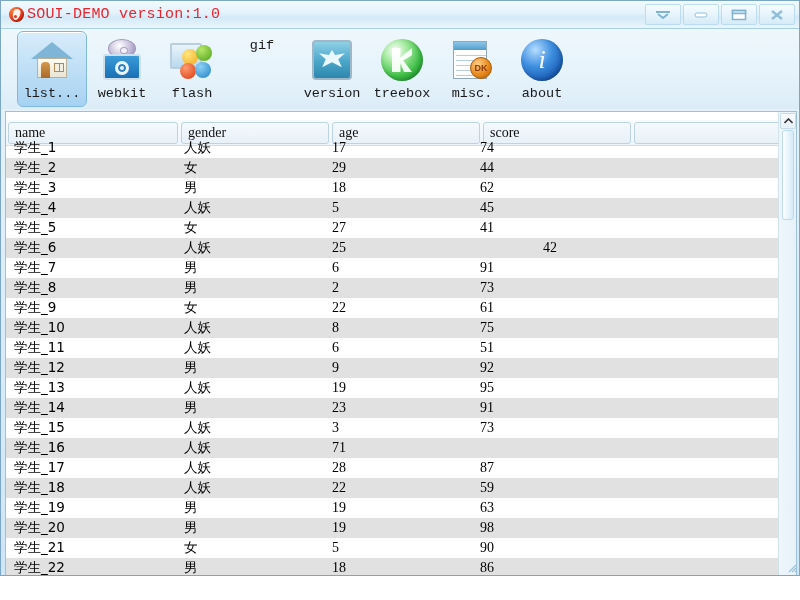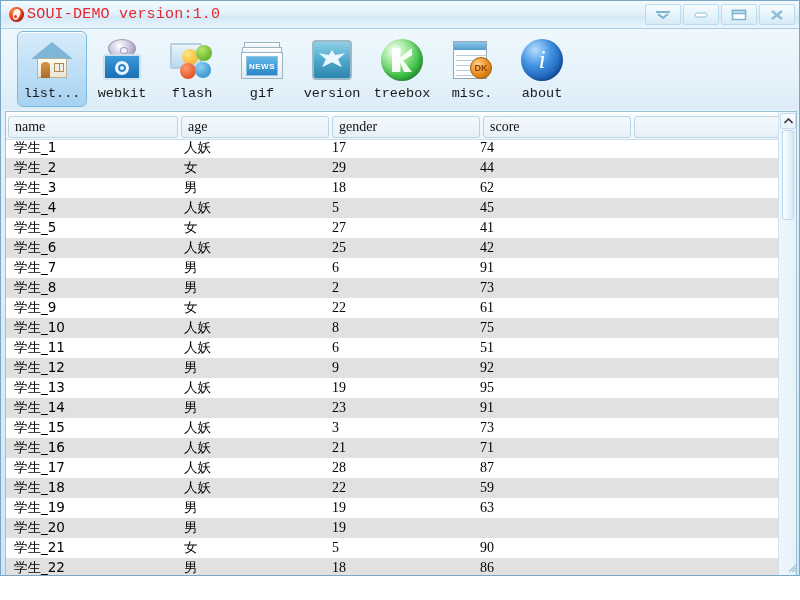--- a/index.html
+++ b/index.html
@@ -216,21 +216,21 @@
 
   
   .listwrap {
     position: absolute; left: 4px; top: 110px;
     width: 792px; height: 486px;
     background: #ffffff;
     border: 1px solid #9dc2d8;
     overflow: hidden;
   }
   .hdrrow {
-    position: absolute; left: 0; top: 2px; width: 100%; height: 26px;
+    position: absolute; left: 0; top: 8px; width: 100%; height: 26px;
     background: linear-gradient(180deg,#f7fbfe 0%, #eef5fb 100%);
     display: flex; align-items: center;
     border-bottom: 1px solid #cfdee9;
     padding-left: 2px;
   }
   .hcell {
     height: 22px;
     margin-right: 3px;
     border: 1px solid #bcd3e2;
     border-radius: 3px;
@@ -341,28 +341,20 @@
         <span class="flash-mon"></span>
         <span class="ball y"></span>
           <span class="ball g"></span>
         <span class="ball r"></span>
           <span class="ball b"></span>
       </span>
       <span class="tb-label">flash</span>
     </div>
 
     <div class="tb-item">
-      <span class="tb-ico">
-        <span class="paper" style="left:6px;top:6px;width:36px;height:8px;"></span>
-        <span class="paper" style="left:4px;top:11px;width:40px;height:8px;"></span>
-        <span class="paper" style="left:3px;top:16px;width:42px;height:27px;"></span>
-        <span class="news-box">
-          <span class="news-text">NEWS</span>
-        </span>
-      </span>
       <span class="tb-label">gif</span>
     </div>
 
     <div class="tb-item">
       <span class="tb-ico">
         <span class="sq-ico"></span>
           <span class="bird"></span>
       </span>
       <span class="tb-label">version</span>
     </div>
@@ -396,22 +388,22 @@
       </span>
       <span class="tb-label">about</span>
     </div>
 
   </div>
 
   <div class="listwrap">
 
     <div class="hdrrow" id="hdrrow">
         <div class="hcell" style="width: 170px;">name</div>
+        <div class="hcell" style="width: 148px;">gender</div>
         <div class="hcell" style="width: 148px;">age</div>
-        <div class="hcell" style="width: 148px;">gender</div>
         <div class="hcell" style="width: 148px;">score</div>
         <div class="hcell" style="width: 148px;"></div>
       </div>
 
     <div class="listbody" id="listbody">
         <div class="lrow">
           <div class="lcell cjk" style="width: 170px;">学生_1</div>
           <div class="lcell cjk" style="width: 148px;">人妖</div>
           <div class="lcell" style="width: 148px;">17</div>
           <div class="lcell" style="width: 148px;">74</div>
@@ -437,21 +429,21 @@
         <div class="lrow">
           <div class="lcell cjk" style="width: 170px;">学生_5</div>
           <div class="lcell cjk" style="width: 148px;">女</div>
           <div class="lcell" style="width: 148px;">27</div>
           <div class="lcell" style="width: 148px;">41</div>
         </div>
         <div class="lrow alt">
           <div class="lcell cjk" style="width: 170px;">学生_6</div>
           <div class="lcell cjk" style="width: 148px;">人妖</div>
           <div class="lcell" style="width: 148px;">25</div>
-          <div class="lcell" style="width: 148px;">42</div>
+          <div class="lcell" style="width: 148px; text-align: center;">42</div>
         </div>
         <div class="lrow">
           <div class="lcell cjk" style="width: 170px;">学生_7</div>
           <div class="lcell cjk" style="width: 148px;">男</div>
           <div class="lcell" style="width: 148px;">6</div>
           <div class="lcell" style="width: 148px;">91</div>
         </div>
         <div class="lrow alt">
           <div class="lcell cjk" style="width: 170px;">学生_8</div>
           <div class="lcell cjk" style="width: 148px;">男</div>
@@ -496,21 +488,20 @@
         </div>
         <div class="lrow">
           <div class="lcell cjk" style="width: 170px;">学生_15</div>
           <div class="lcell cjk" style="width: 148px;">人妖</div>
           <div class="lcell" style="width: 148px;">3</div>
           <div class="lcell" style="width: 148px;">73</div>
         </div>
         <div class="lrow alt">
           <div class="lcell cjk" style="width: 170px;">学生_16</div>
           <div class="lcell cjk" style="width: 148px;">人妖</div>
-          <div class="lcell" style="width: 148px;">21</div>
           <div class="lcell" style="width: 148px;">71</div>
         </div>
         <div class="lrow">
           <div class="lcell cjk" style="width: 170px;">学生_17</div>
           <div class="lcell cjk" style="width: 148px;">人妖</div>
           <div class="lcell" style="width: 148px;">28</div>
           <div class="lcell" style="width: 148px;">87</div>
         </div>
         <div class="lrow alt">
           <div class="lcell cjk" style="width: 170px;">学生_18</div>
@@ -521,20 +512,21 @@
         <div class="lrow">
           <div class="lcell cjk" style="width: 170px;">学生_19</div>
           <div class="lcell cjk" style="width: 148px;">男</div>
           <div class="lcell" style="width: 148px;">19</div>
           <div class="lcell" style="width: 148px;">63</div>
         </div>
         <div class="lrow alt">
           <div class="lcell cjk" style="width: 170px;">学生_20</div>
           <div class="lcell cjk" style="width: 148px;">男</div>
           <div class="lcell" style="width: 148px;">19</div>
+          <div class="lcell" style="width: 148px;">98</div>
         </div>
         <div class="lrow">
           <div class="lcell cjk" style="width: 170px;">学生_21</div>
           <div class="lcell cjk" style="width: 148px;">女</div>
           <div class="lcell" style="width: 148px;">5</div>
           <div class="lcell" style="width: 148px;">90</div>
         </div>
         <div class="lrow alt">
           <div class="lcell cjk" style="width: 170px;">学生_22</div>
           <div class="lcell cjk" style="width: 148px;">男</div>

